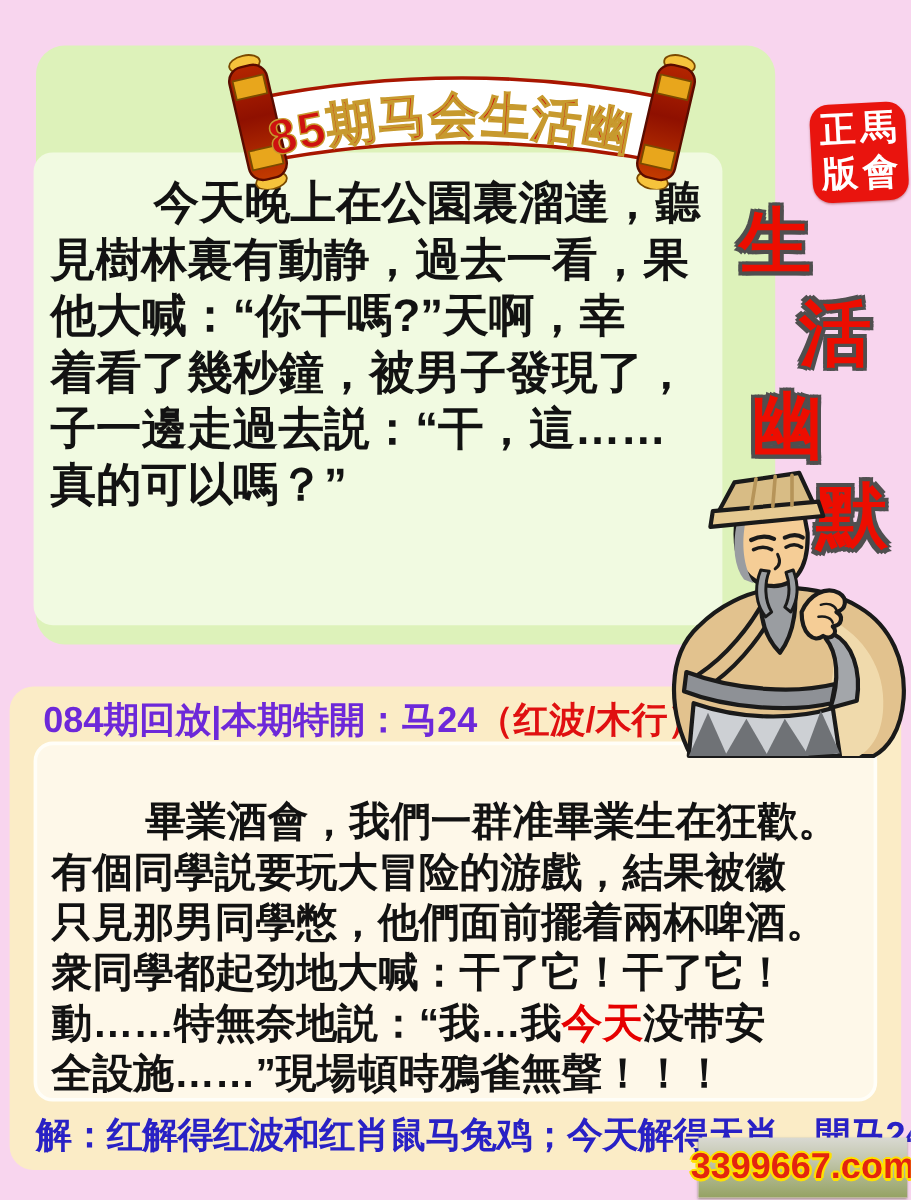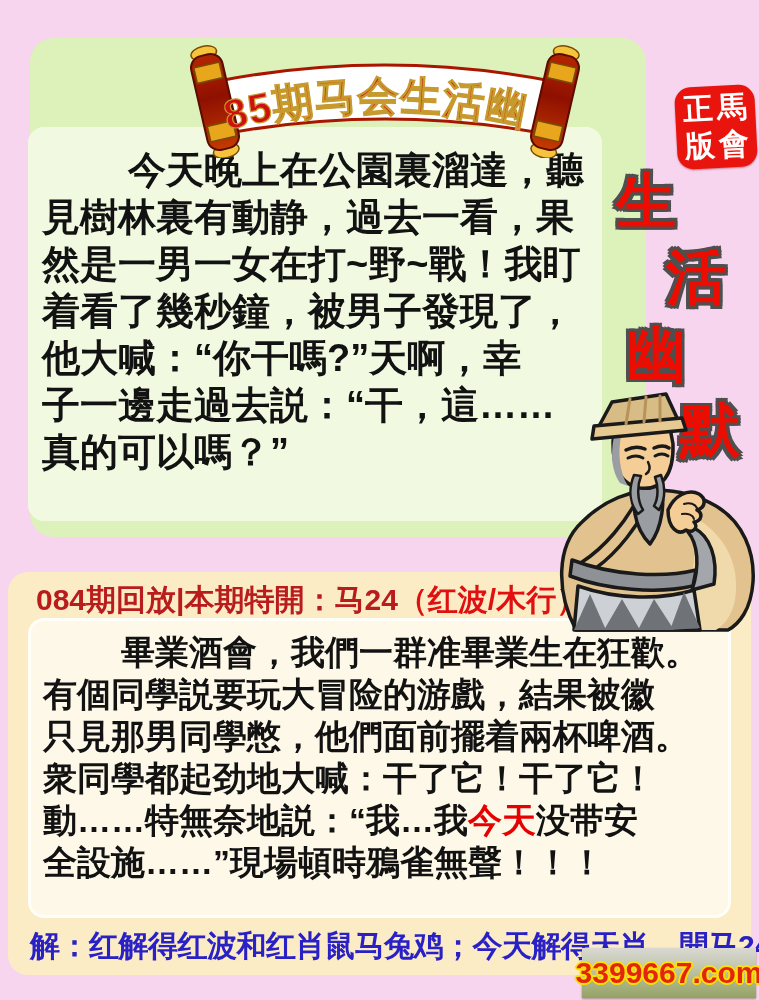--- a/index.html
+++ b/index.html
@@ -34,29 +34,29 @@
           line-height:1;
           text-shadow:3px 3px 0 #4F4F4F,-3px -3px 0 #4F4F4F,3px -3px 0 #4F4F4F,
                       -3px 3px 0 #4F4F4F,3px 0 0 #4F4F4F,-3px 0 0 #4F4F4F,
                       0 3px 0 #4F4F4F,0 -3px 0 #4F4F4F; }
 
   
   .story .line { white-space:nowrap; font-weight:bold; color:#121212; }
   .story1 .line { font-size:38px; line-height:47px; }
   .story1 .indent { padding-left:86px; }
   .story2 .line { font-size:34px; line-height:42px; }
-  .story2 .indent { padding-left:78px; }
+  .story2 .indent { padding-left:78px;margin-top:33px; }
   .story .red { color:#E60000; }
 
   
   .box2 { left:8px; top:572px; width:743px; height:403px;
           background:#FBECC6; border-radius:20px; z-index:1; }
   .box2-header { left:36px; top:580px; z-index:2; white-space:nowrap;
           font-size:30px; font-weight:bold; }
-  .box2-header .blue { color:#b91c1c; }
+  .box2-header .blue { color:#6d28d9; }
   .box2-header .redp { color:#E01010; }
   .box2-inner { left:28px; top:618px; width:703px; height:300px;
           background:#FEF8E9; border:3px solid #FFFEF8; border-radius:16px;
           z-index:1; padding:10px 4px 0 12px; }
   .footer-line { left:30px; top:926px; z-index:2; white-space:nowrap;
           font-size:30px; font-weight:bold; color:#2921C5; letter-spacing:-0.5px; }
 
   
   .cartoon { left:542px; top:378px; width:217px; height:258px; z-index:6; }
 
@@ -69,23 +69,22 @@
           text-shadow:-2px 0 #FFE000,2px 0 #FFE000,0 -2px #FFE000,0 2px #FFE000,
                       -1px -1px #FFE000,1px 1px #FFE000,-1px 1px #FFE000,1px -1px #FFE000; }
 </style>
 </head>
 <body>
 
 <div class="abs box1"></div>
 <div class="abs box1-inner story story1">
     <div class="line indent"><span>今天晚上在公園裏溜達，聽</span></div>
     <div class="line"><span>見樹林裏有動静，過去一看，果</span></div>
-    <div class="line"><span>然是一男一女在打~野~戰！我盯</span></div>
+    <div class="line"><span>他大喊：“你干嗎?”天啊，幸</span></div>
     <div class="line"><span>着看了幾秒鐘，被男子發現了，</span></div>
-    <div class="line"><span>他大喊：“你干嗎?”天啊，幸</span></div>
     <div class="line"><span>子一邊走過去説：“干，這……</span></div>
     <div class="line"><span>真的可以嗎？”</span></div>
   </div>
 
 <svg class="abs banner" viewBox="0 0 460 118">
   <defs>
     <linearGradient id="rollg" x1="0" y1="0" x2="0" y2="1">
       <stop offset="0" stop-color="#B32500"></stop>
       <stop offset="0.45" stop-color="#8F1000"></stop>
       <stop offset="1" stop-color="#C33B00"></stop>

